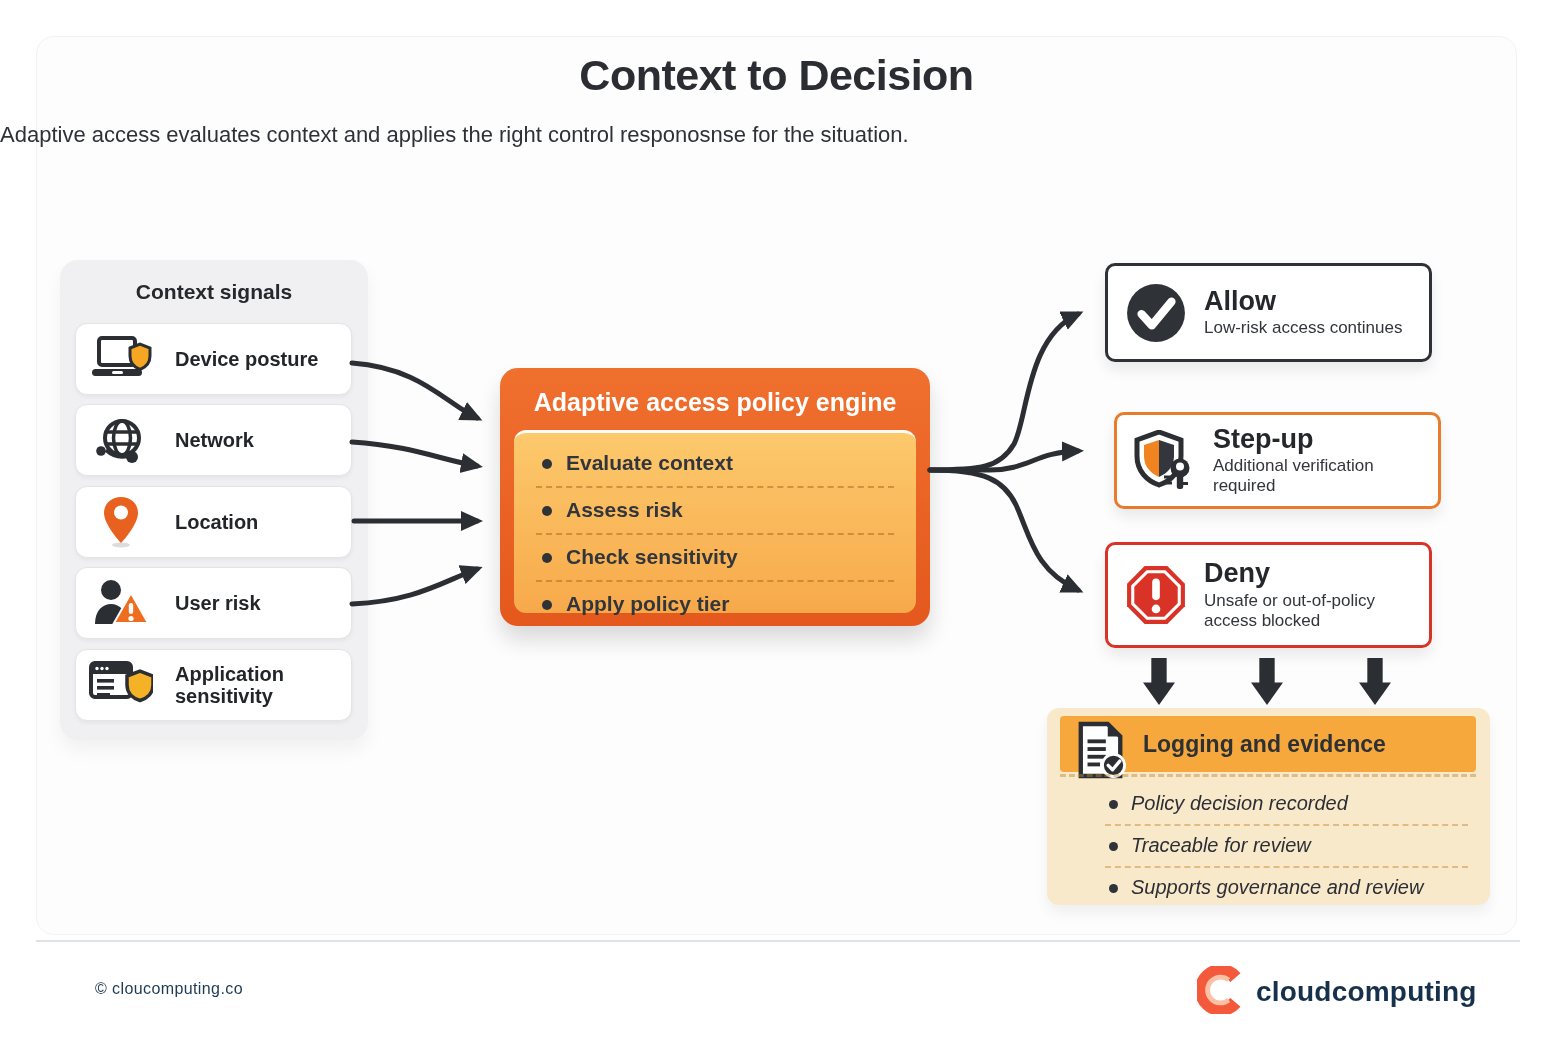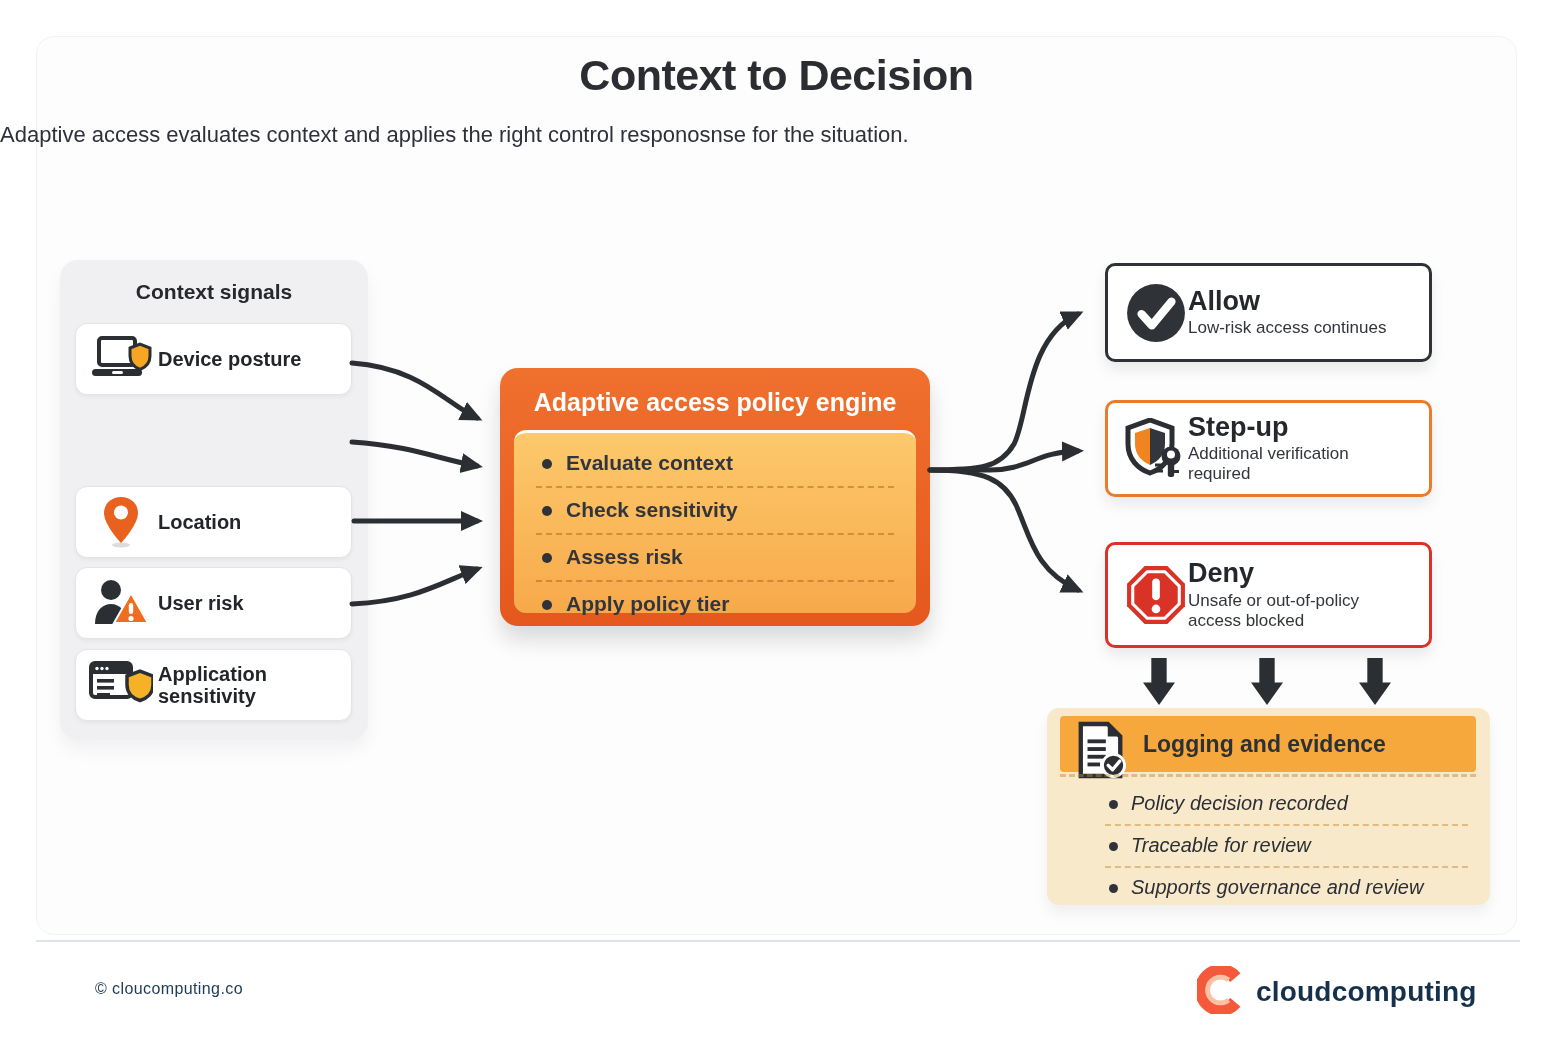--- a/index.html
+++ b/index.html
@@ -15,21 +15,21 @@
   .page-subtitle { position:absolute; left:0; top:122px; width:100%; text-align:left;
     font-size:22px; color:#2e3138; }
 
   
   .signals { position:absolute; left:60px; top:260px; width:308px; height:480px;
     background:#f0f0f2; border-radius:18px; box-shadow:0 10px 18px rgba(0,0,0,.05); }
   .signals-heading { position:absolute; left:0; top:20px; width:100%; text-align:center;
     font-size:21px; font-weight:700; color:#26282d; }
   .signal-card { position:absolute; left:15px; width:277px; height:72px; background:#fff;
     border:1px solid #e4e4e7; border-radius:12px; box-shadow:0 2px 4px rgba(0,0,0,.05);
-    display:flex; align-items:center; padding-left:12px; gap:4px; }
+    display:flex; align-items:center; padding-left:12px; gap:21px; }
   .signal-card .sicon { width:66px; display:flex; justify-content:center; align-items:center; flex:0 0 66px; }
   .signal-card .slabel { font-size:20px; font-weight:700; color:#22252a; line-height:1.12; }
 
   
   .engine { position:absolute; left:500px; top:368px; width:430px; height:258px;
     background:linear-gradient(180deg,#f0702e,#e4581d); border-radius:18px;
     box-shadow:0 14px 22px rgba(0,0,0,.14); }
   .engine-title { position:absolute; left:0; top:20px; width:100%; text-align:center;
     font-size:25px; font-weight:700; color:#fff; }
   .engine-body { position:absolute; left:14px; right:14px; top:62px; bottom:13px;
@@ -37,24 +37,24 @@
     border-top:3px solid rgba(255,255,255,.95); padding:8px 22px 0 22px; }
   .engine-body ul { list-style:none; }
   .engine-body li { position:relative; padding:10px 0 11px 30px; font-size:21px; font-weight:700;
     color:#32363c; border-bottom:2px dashed rgba(176,96,28,.5); }
   .engine-body li:last-child { border-bottom:none; }
   .engine-body li::before { content:""; position:absolute; left:6px; top:50%; margin-top:-5px;
     width:10px; height:10px; border-radius:50%; background:#2f3237; }
 
   
   .decision { position:absolute; left:1105px; width:327px; background:#fff; border-radius:10px;
-    display:flex; align-items:center; padding-left:16px;
+    display:flex; align-items:center; gap:16px; padding-left:16px;
     box-shadow:0 8px 14px rgba(0,0,0,.08); }
   .decision-allow  { top:263px; height:99px;  border:3px solid #2e3136; }
-  .decision-stepup { top:400px; height:97px;  border:3px solid #e87c2c; }
+  .decision-stepup { top:412px; height:97px;  border:3px solid #e87c2c;margin-left:9px; }
   .decision-deny   { top:542px; height:106px; border:3px solid #d93226; }
   .decision .dicon { flex:0 0 64px; display:flex; justify-content:center; align-items:center; }
   .decision .dtitle { font-size:27px; font-weight:800; color:#24272c; line-height:1.05; }
   .decision .dsub { font-size:17px; color:#32353b; line-height:1.18; margin-top:3px; max-width:200px; }
 
   
   .block-arrow { position:absolute; top:658px; width:32px; height:47px; background:#2b2e33;
     clip-path:polygon(26% 0, 74% 0, 74% 52%, 100% 52%, 50% 100%, 0 52%, 26% 52%); }
 
   
@@ -100,20 +100,34 @@
         <svg width="62" height="48" viewBox="0 0 62 48">
           <rect x="9" y="3" width="36" height="27" rx="3" fill="#fff" stroke="#2b2e33" stroke-width="4"></rect>
           <rect x="2" y="34" width="50" height="7" rx="3.5" fill="#2b2e33"></rect>
           <rect x="22" y="36" width="11" height="3" rx="1.5" fill="#fff"></rect>
           <path d="M40,13 l10,-4 10,4 v8 c0,7.5 -5,11.5 -10,13.5 c-5,-2 -10,-6 -10,-13.5 z" fill="#f5a623" stroke="#2b2e33" stroke-width="3"></path>
         </svg>
       </span>
       <span class="slabel">Device posture</span>
     </div>
 
+    <div class="signal-card" style="top:144px;">
+      <span class="sicon">
+        <svg width="54" height="52" viewBox="0 0 54 52">
+          <circle cx="28" cy="24" r="17" fill="none" stroke="#2b2e33" stroke-width="4"></circle>
+          <ellipse cx="28" cy="24" rx="8.5" ry="17" fill="none" stroke="#2b2e33" stroke-width="3.5"></ellipse>
+          <line x1="11.5" y1="18" x2="44.5" y2="18" stroke="#2b2e33" stroke-width="3.5"></line>
+          <line x1="11.5" y1="30" x2="44.5" y2="30" stroke="#2b2e33" stroke-width="3.5"></line>
+          <path d="M12,36 q10,9 22,6" fill="none" stroke="#2b2e33" stroke-width="4"></path>
+          <circle cx="7" cy="37" r="4.8" fill="#2b2e33"></circle>
+          <circle cx="38" cy="43" r="6" fill="#2b2e33"></circle>
+        </svg>
+      </span>
+      <span class="slabel">Network</span>
+    </div>
 
     <div class="signal-card" style="top:226px;">
       <span class="sicon">
         <svg width="40" height="54" viewBox="0 0 40 54">
           <ellipse cx="20" cy="50" rx="9" ry="2.6" fill="#dcdcdc"></ellipse>
           <path d="M20,2 C10,2 3,9 3,18 C3,30 20,48 20,48 C20,48 37,30 37,18 C37,9 30,2 20,2 z" fill="#e8611f"></path>
           <circle cx="20" cy="17.5" r="7" fill="#fff"></circle>
         </svg>
       </span>
       <span class="slabel">Location</span>
@@ -148,22 +162,22 @@
       </span>
       <span class="slabel">Application sensitivity</span>
     </div>
   </section>
 
   <section class="engine">
     <div class="engine-title">Adaptive access policy engine</div>
     <div class="engine-body">
       <ul>
         <li>Evaluate context</li>
+        <li>Assess risk</li>
         <li>Check sensitivity</li>
-        <li>Assess risk</li>
         <li>Apply policy tier</li>
       </ul>
     </div>
   </section>
 
   <div class="decision decision-allow">
     <span class="dicon">
       <svg width="62" height="62" viewBox="0 0 60 60">
         <circle cx="30" cy="30" r="28" fill="#2f3237"></circle>
         <path d="M16,31 L26,42 L45,19" stroke="#fff" stroke-width="8" fill="none" stroke-linecap="round" stroke-linejoin="round"></path>

